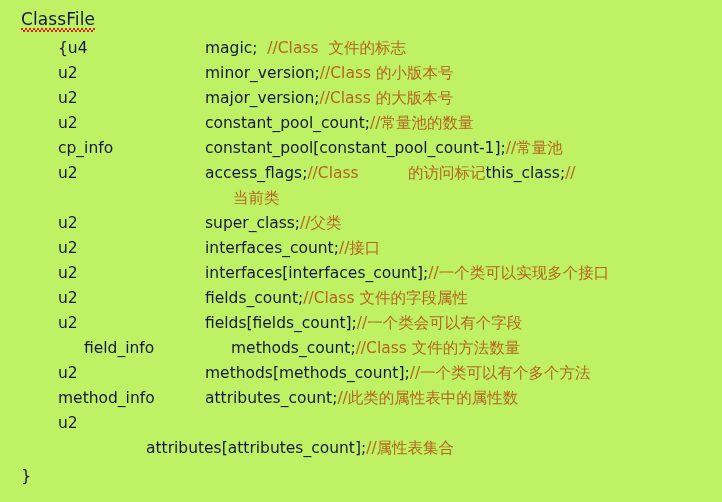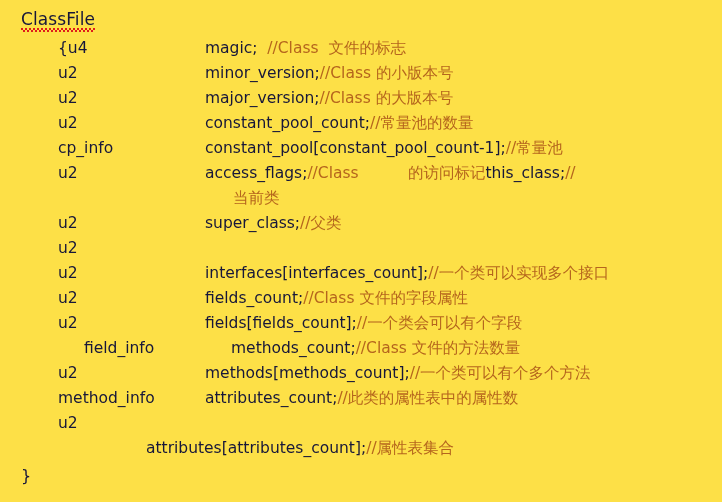--- a/index.html
+++ b/index.html
@@ -4,21 +4,21 @@
 <style>
   html, body {
     margin: 0;
     padding: 0;
     background: #ffffff;
   }
   #doc {
     position: relative;
     width: 722px;
     height: 502px;
-    background: #fde047;
+    background: #bef264;
     font-family: "DejaVu Sans", "Liberation Sans", sans-serif;
     overflow: hidden;
     box-sizing: border-box;
   }
 
   
   .title {
     position: absolute;
     left: 21px;
     top: 9px;
@@ -109,21 +109,21 @@
   <div class="title"><span class="squiggle">ClassFile</span></div>
 
   <div class="struct" id="struct-body">
       <div class="row" style="position: absolute; left: 0px; top: 0px; width: 664px;"><span class="col-type">{u4</span><span class="col-decl"><span>magic;  </span><span class="cm">//Class  文件的标志</span></span></div>
       <div class="row" style="position: absolute; left: 0px; top: 25px; width: 722px;"><span class="col-type">u2</span><span class="col-decl"><span>minor_version;</span><span class="cm">//Class 的小版本号</span></span></div>
       <div class="row" style="position: absolute; left: 0px; top: 50px; width: 722px;"><span class="col-type">u2</span><span class="col-decl"><span>major_version;</span><span class="cm">//Class 的大版本号</span></span></div>
       <div class="row" style="position: absolute; left: 0px; top: 75px; width: 722px;"><span class="col-type">u2</span><span class="col-decl"><span>constant_pool_count;</span><span class="cm">//常量池的数量</span></span></div>
       <div class="row" style="position: absolute; left: 0px; top: 100px; width: 722px; padding-left: 48px;"><span class="col-type">cp_info</span><span class="col-decl"><span>constant_pool[constant_pool_count-1];</span><span class="cm">//常量池</span></span></div>
       <div class="row tall" style="position: absolute; left: 0px; top: 125px; width: 722px;"><span class="col-type">u2</span><span class="col-decl"><span>access_flags;</span><span class="cm">//Class          的访问标记</span><span>this_class;</span><span class="cm">//</span></span><span class="wrapline">当前类</span></div>
       <div class="row" style="position: absolute; left: 0px; top: 175px; width: 722px;"><span class="col-type">u2</span><span class="col-decl"><span>super_class;</span><span class="cm">//父类</span></span></div>
-      <div class="row" style="position: absolute; left: 0px; top: 200px; width: 722px;"><span class="col-type">u2</span></div>
+      <div class="row" style="position: absolute; left: 0px; top: 200px; width: 722px;"><span class="col-type">u2</span><span class="col-decl"><span>interfaces_count;</span><span class="cm">//接口</span></span></div>
       <div class="row" style="position: absolute; left: 0px; top: 225px; width: 722px;"><span class="col-type">u2</span><span class="col-decl"><span>interfaces[interfaces_count];</span><span class="cm">//一个类可以实现多个接口</span></span></div>
       <div class="row" style="position: absolute; left: 0px; top: 250px; width: 722px;"><span class="col-type">u2</span><span class="col-decl"><span>fields_count;</span><span class="cm">//Class 文件的字段属性</span></span></div>
       <div class="row" style="position: absolute; left: 0px; top: 275px; width: 722px;"><span class="col-type">u2</span><span class="col-decl"><span>fields[fields_count];</span><span class="cm">//一个类会可以有个字段</span></span></div>
       <div class="row" style="position: absolute; left: 0px; top: 300px; width: 626px; margin-left: 26px;"><span class="col-type">field_info</span><span class="col-decl"><span>methods_count;</span><span class="cm">//Class 文件的方法数量</span></span></div>
       <div class="row" style="position: absolute; left: 0px; top: 325px; width: 722px;"><span class="col-type">u2</span><span class="col-decl"><span>methods[methods_count];</span><span class="cm">//一个类可以有个多个方法</span></span></div>
       <div class="row" style="position: absolute; left: 0px; top: 350px; width: 722px;"><span class="col-type">method_info</span><span class="col-decl"><span>attributes_count;</span><span class="cm">//此类的属性表中的属性数</span></span></div>
       <div class="row" style="position: absolute; left: 0px; top: 375px; width: 722px;"><span class="col-type">u2</span><span class="col-decl"><span></span><span class="cm"></span></span></div>
       <div class="row" style="position: absolute; left: 0px; top: 400px; width: 722px;"><span class="col-decl tight"><span>attributes[attributes_count];</span><span class="cm">//属性表集合</span></span></div>
     </div>
 

